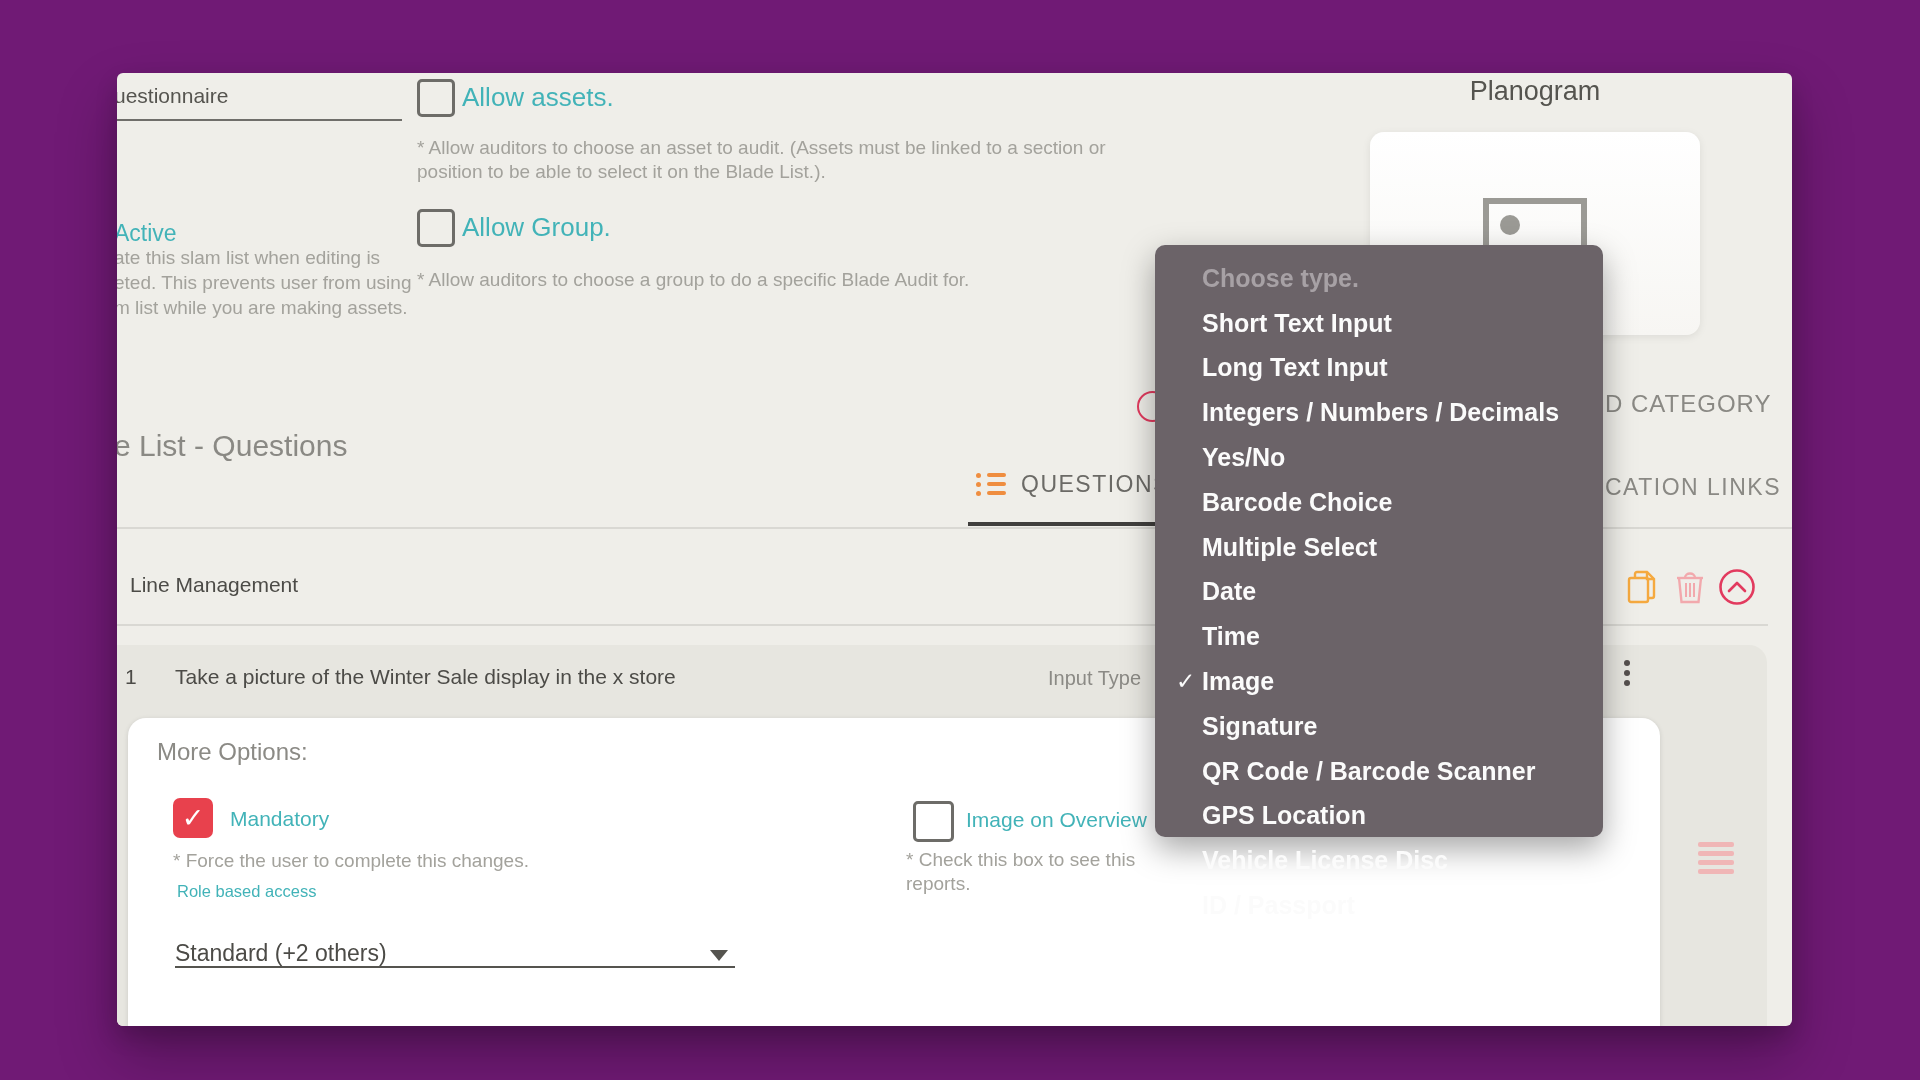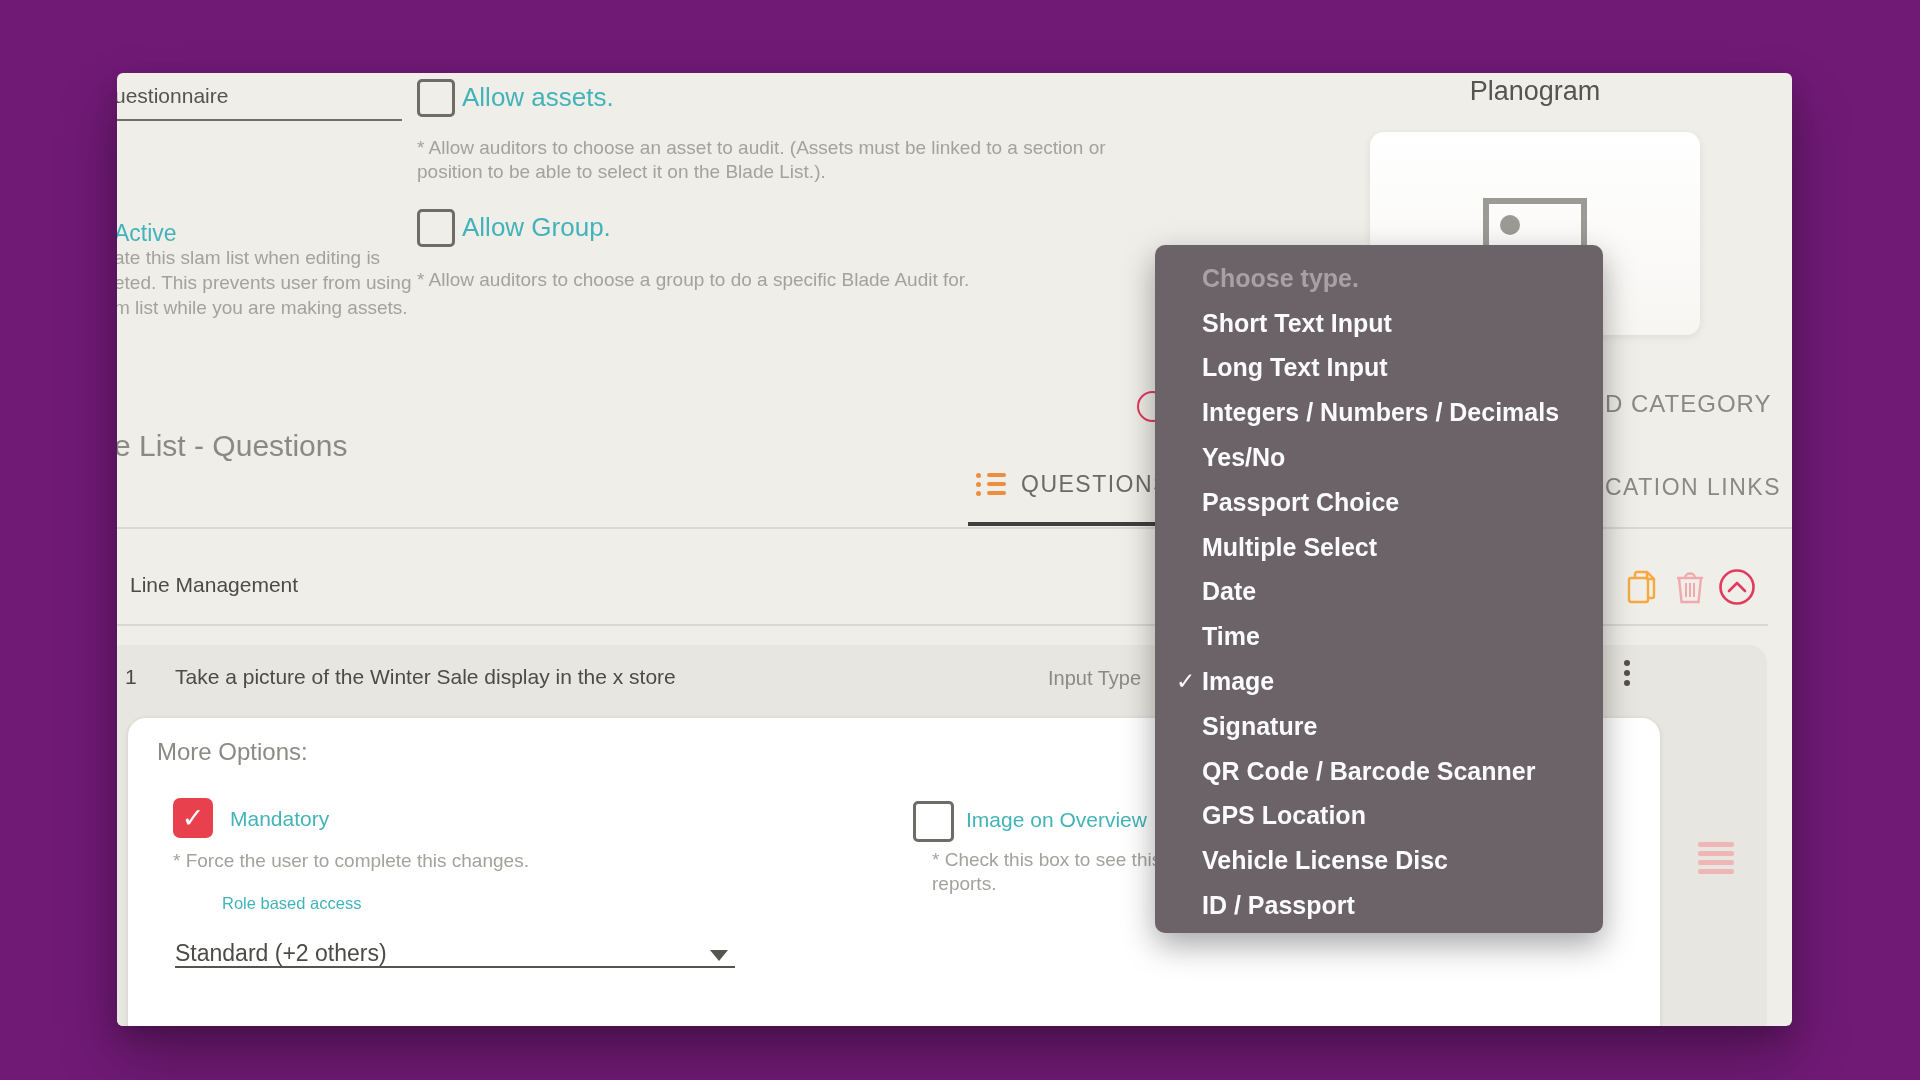--- a/index.html
+++ b/index.html
@@ -52,34 +52,34 @@
   .kebab{left:1507px;top:587px;width:8px;}
   .kebab i{display:block;width:6px;height:6px;border-radius:50%;background:#55504e;margin-bottom:4px;}
   
   .panel{left:11px;top:645px;width:1532px;height:330px;background:#ffffff;border-radius:18px;
          box-shadow:0 1px 5px rgba(0,0,0,0.12);}
   .mo-title{left:29px;top:20px;font-size:24px;color:#8b8a85;}
   .mand-box{left:45px;top:80px;width:40px;height:40px;background:#e8414d;border-radius:7px;
             color:#ffffff;font-size:27px;font-weight:bold;text-align:center;line-height:40px;}
   .mand-label{left:102px;top:89px;font-size:21px;}
   .mand-note{left:45px;top:131px;}
-  .role-label{left:49px;top:176px;font-size:16.5px;margin-left:45px;}
+  .role-label{left:49px;top:164px;font-size:16.5px;}
   .role-value{left:47px;top:222px;font-size:23px;color:#4c4b47;}
   .caret{left:582px;top:232px;width:0;height:0;border-left:9px solid transparent;
          border-right:9px solid transparent;border-top:11px solid #55544f;}
   .sel-underline{left:47px;top:248px;width:560px;height:2px;background:#55544f;}
   .role-note{left:47px;top:272px;}
   .ov-box{left:785px;top:83px;width:35px;height:35px;border:3px solid #6d6c68;border-radius:5px;background:#ffffff;}
   .ov-label{left:838px;top:90px;font-size:21px;}
-  .ov-note{left:778px;top:130px;width:400px;margin-left:26px;}
+  .ov-note{left:778px;top:130px;width:400px;}
   
   .drag{left:1581px;top:769px;}
   .drag i{display:block;width:36px;height:5px;border-radius:2px;background:#f0b6b6;margin-bottom:4px;}
   
-  .dropdown{position:absolute;left:1155px;top:245px;width:448px;height:688px;background:#6b6368;
+  .dropdown{position:absolute;left:1155px;top:245px;width:448px;height:592px;background:#6b6368;
             border-radius:10px;box-shadow:0 12px 32px rgba(0,0,0,0.35);z-index:10;
             padding-top:11px;box-sizing:border-box;}
   .dd-row{height:44.8px;display:flex;align-items:center;padding-left:47px;position:relative;
           font-size:25px;font-weight:bold;color:#fbfbfb;}
   .dd-header{color:#a7a1a5;}
   .dd-check{position:absolute;left:21px;font-size:23px;font-weight:bold;color:#fbfbfb;}
 </style>
 </head>
 <body>
 
@@ -197,21 +197,21 @@
     <div class="dd-row">
         <span>Long Text Input</span>
       </div>
     <div class="dd-row">
         <span>Integers / Numbers / Decimals</span>
       </div>
     <div class="dd-row">
         <span>Yes/No</span>
       </div>
     <div class="dd-row">
-        <span>Passport Choice</span>
+        <span>Barcode Choice</span>
       </div>
     <div class="dd-row">
         <span>Multiple Select</span>
       </div>
     <div class="dd-row">
         <span>Date</span>
       </div>
     <div class="dd-row">
         <span>Time</span>
       </div>

